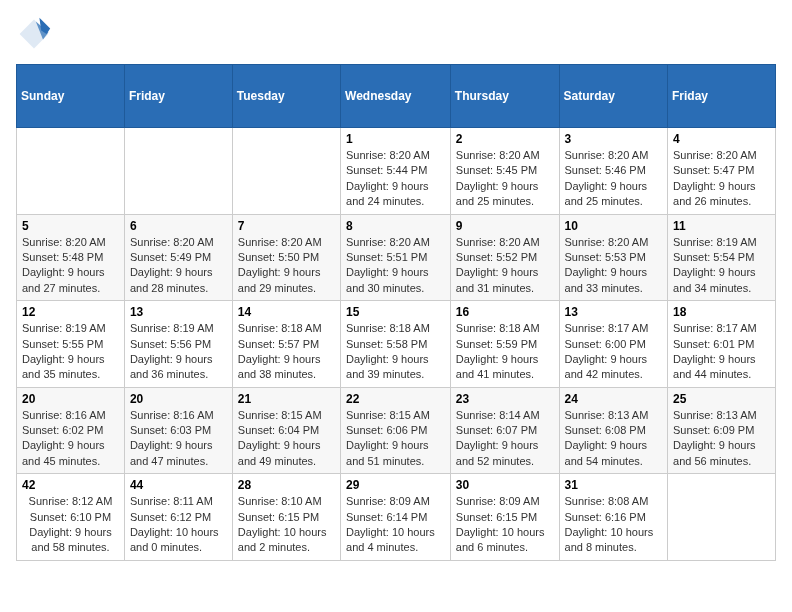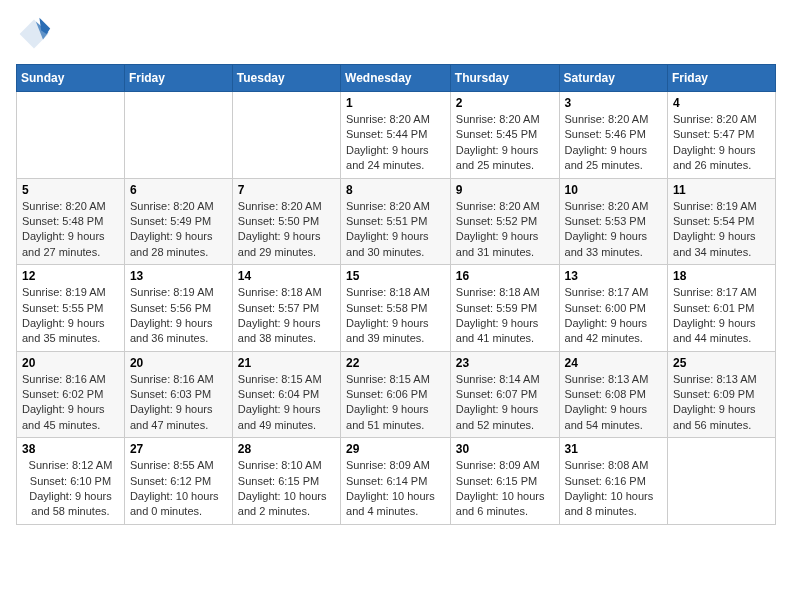--- a/index.html
+++ b/index.html
@@ -45,21 +45,21 @@
       color: #555;
     }
     .calendar {
       width: 100%;
       border-collapse: collapse;
       font-size: 11px;
     }
     .calendar thead tr th {
       background: #2a6db5;
       color: #fff;
-      padding: 6px 4px;
+      padding: 24px 4px;
       text-align: left;
       font-size: 12px;
       font-weight: bold;
       border: 1px solid #1e5a9a;
     }
     .calendar tbody tr td {
       border: 1px solid #ccc;
       vertical-align: top;
       padding: 4px 5px;
       width: 113px;
@@ -297,29 +297,29 @@
         <td>
           <span class="day-num">25</span>
           <div class="day-info" style="white-space: pre-line;">Sunrise: 8:13 AM
 Sunset: 6:09 PM
 Daylight: 9 hours
 and 56 minutes.</div>
         </td>
       </tr>
       <tr>
         <td>
-          <span class="day-num">38</span>
+          <span class="day-num">42</span>
           <div class="day-info" style="white-space: pre-line; text-align: center;">Sunrise: 8:12 AM
 Sunset: 6:10 PM
 Daylight: 9 hours
 and 58 minutes.</div>
         </td>
         <td>
-          <span class="day-num">27</span>
-          <div class="day-info" style="white-space: pre-line;">Sunrise: 8:55 AM
+          <span class="day-num">44</span>
+          <div class="day-info" style="white-space: pre-line;">Sunrise: 8:11 AM
 Sunset: 6:12 PM
 Daylight: 10 hours
 and 0 minutes.</div>
         </td>
         <td>
           <span class="day-num">28</span>
           <div class="day-info" style="white-space: pre-line;">Sunrise: 8:10 AM
 Sunset: 6:15 PM
 Daylight: 10 hours
 and 2 minutes.</div>

